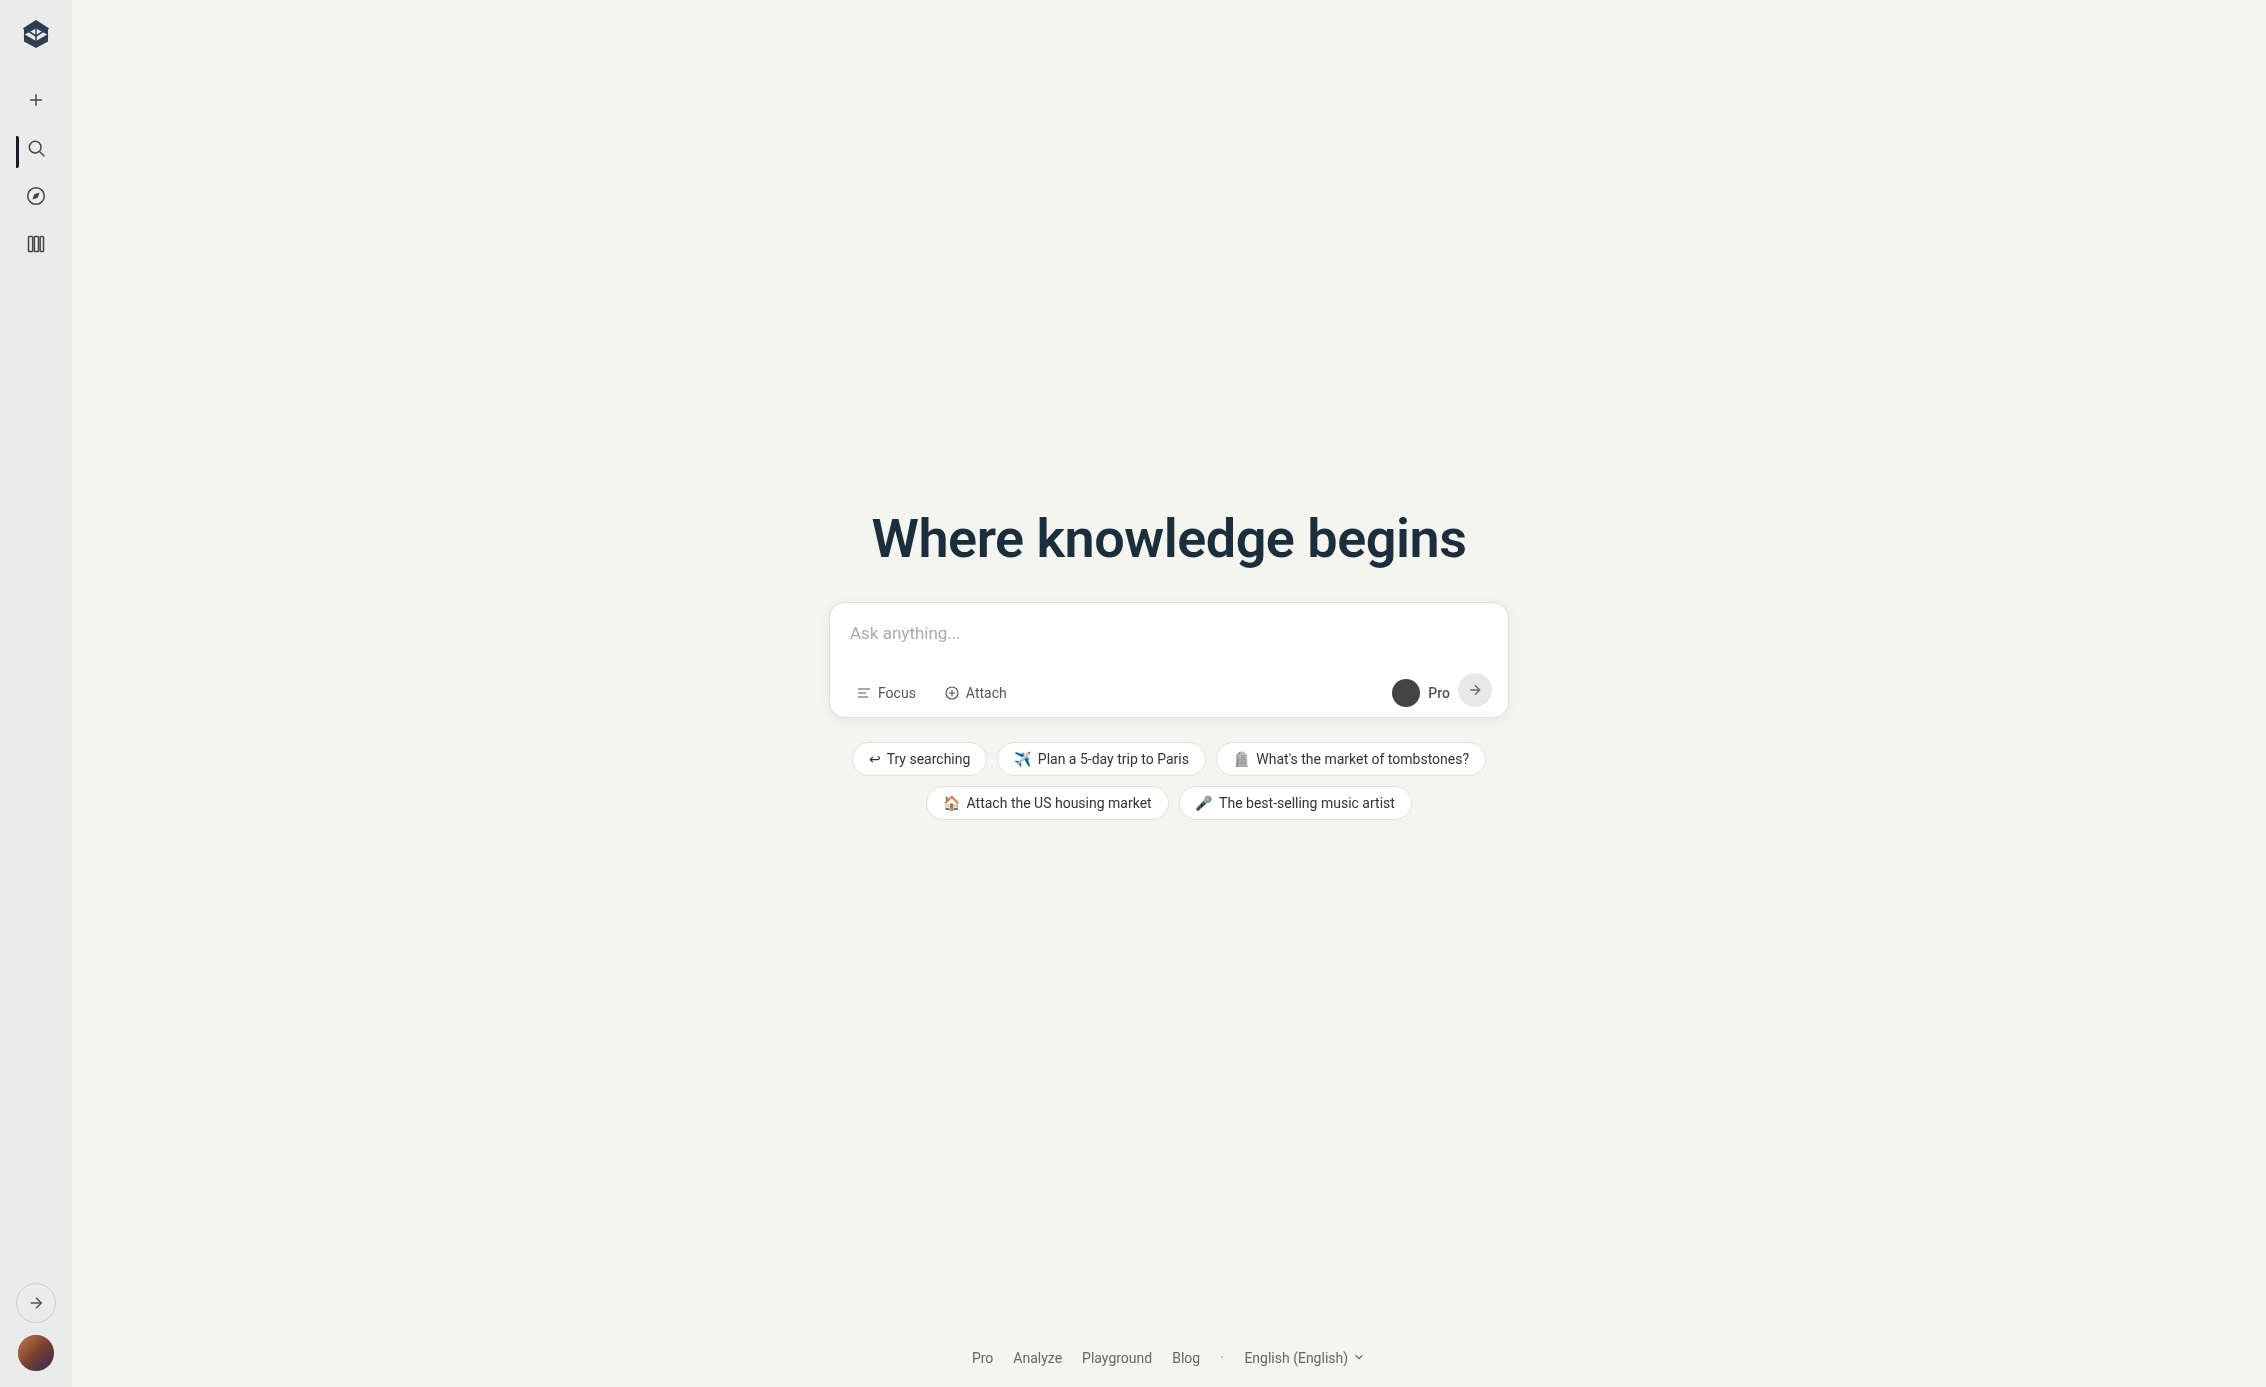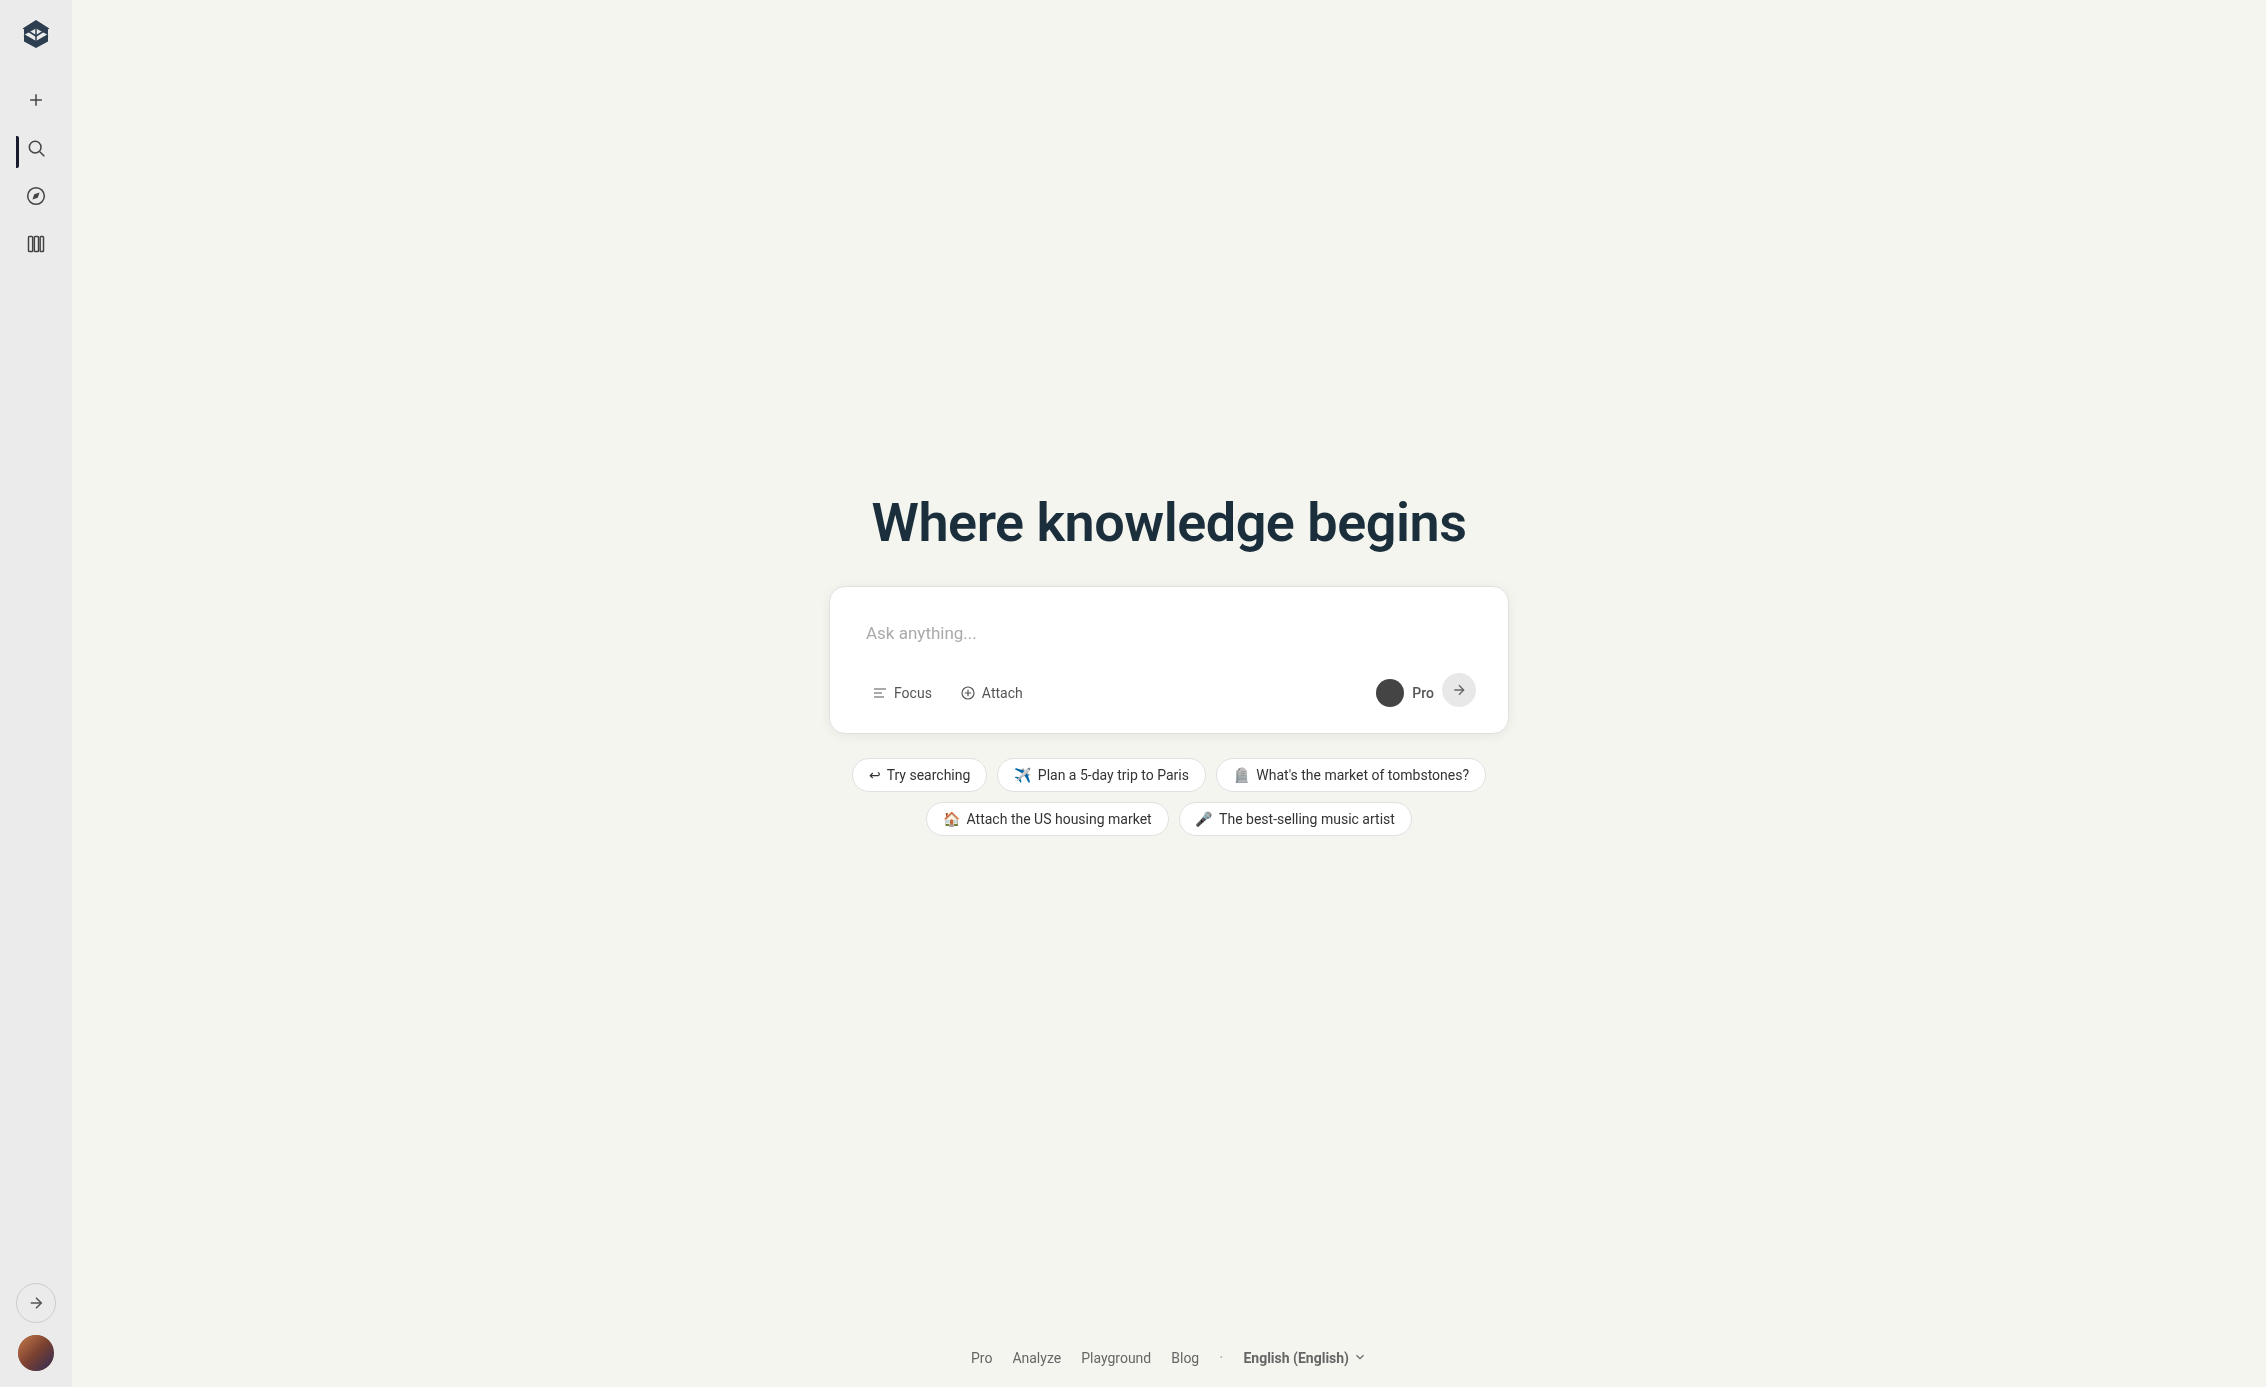--- a/index.html
+++ b/index.html
@@ -150,21 +150,21 @@
       letter-spacing: -0.5px;
     }
 
     
     .search-container {
       width: 680px;
       background: #fff;
       border-radius: 16px;
       border: 1px solid #e0e0e0;
       box-shadow: 0 2px 12px rgba(0,0,0,0.06);
-      padding: 16px;
+      padding: 0;
       overflow: hidden;
     }
 
     .search-input-area {
       padding: 20px 20px 8px 20px;
       min-height: 60px;
     }
 
     .search-input {
       width: 100%;
@@ -300,21 +300,20 @@
     .footer-dot {
       color: #aaa;
       font-size: 16px;
     }
 
     .footer-lang {
       display: flex;
       align-items: flex-start;
       gap: 4px;
       cursor: pointer;
-      font-weight: bold;
     }
 
     .footer-lang svg {
       width: 14px;
       height: 14px;
       stroke: #666;
       fill: none;
       stroke-width: 2;
     }
   </style>

